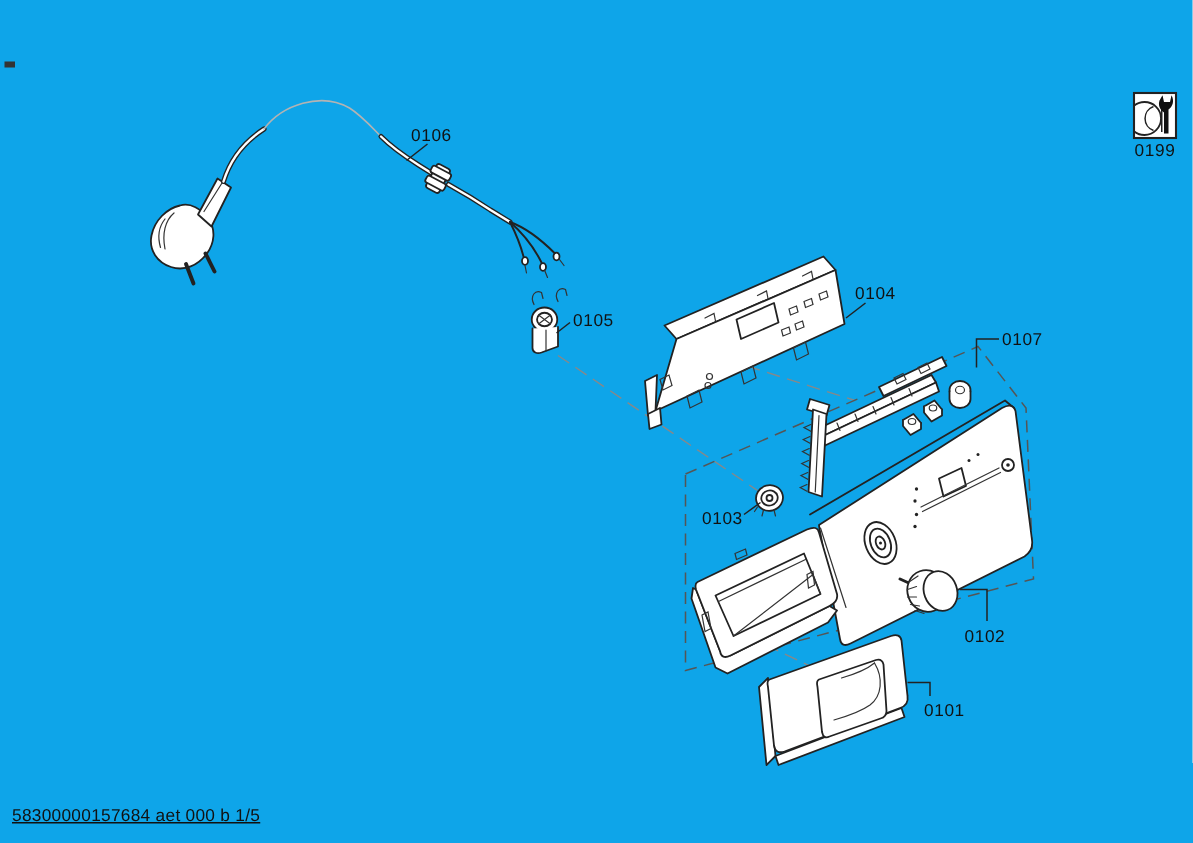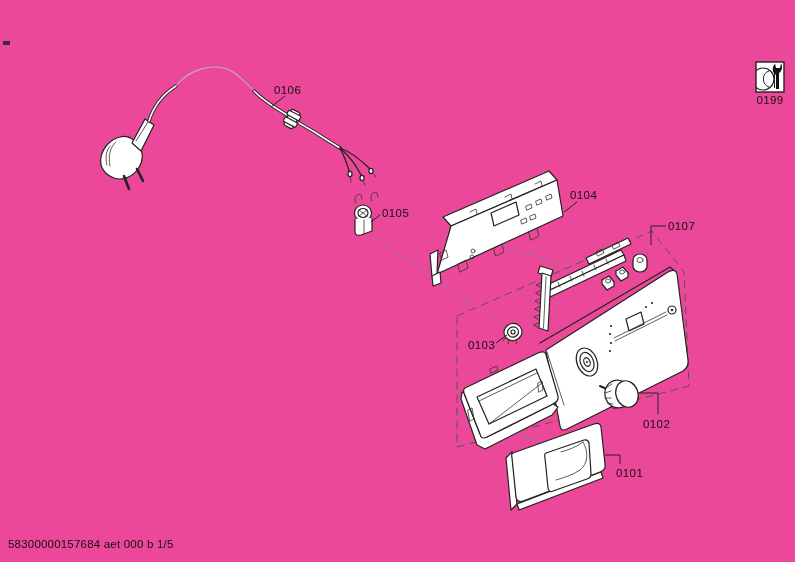--- a/index.html
+++ b/index.html
@@ -1,20 +1,20 @@
 <!DOCTYPE html>
 <html><head>
 <meta charset="utf-8">
 <style>
   html,body{margin:0;padding:0;background:#e8e8e8;}
-  .page{position:relative;width:795px;height:562px;background:#ec4899;overflow:hidden;
+  .page{position:relative;width:795px;height:562px;background:#0ea5e9;overflow:hidden;
         font-family:"Liberation Sans",sans-serif;text-align:right;}
   svg{position:absolute;left:0;top:0;}
   .lbl{font-family:"Liberation Sans",sans-serif;font-size:11.5px;fill:#111;letter-spacing:.4px;}
-  .footer{position:absolute;left:8px;top:538px;font-size:11.5px;color:#111;letter-spacing:.2px;}
+  .footer{position:absolute;left:8px;top:538px;font-size:11.5px;color:#111;letter-spacing:.2px;text-decoration:underline;}
   .ln{fill:none;stroke:#222;stroke-width:1.2;stroke-linecap:round;stroke-linejoin:round;}
   .fw{fill:#fff;stroke:#222;stroke-width:1.2;stroke-linecap:round;stroke-linejoin:round;}
   .thin{fill:none;stroke:#333;stroke-width:.8;stroke-linecap:round;}
   .leader{fill:none;stroke:#222;stroke-width:1;}
   .dashbox{fill:none;stroke:#555;stroke-width:1;stroke-dasharray:8 5;}
   .axis{fill:none;stroke:#888;stroke-width:.9;stroke-dasharray:9 5;}
   .cable-o{fill:none;stroke:#222;stroke-width:3.4;stroke-linecap:round;}
   .cable-i{fill:none;stroke:#fff;stroke-width:1.6;stroke-linecap:round;}
   .cable-f{fill:none;stroke:#b3b3b3;stroke-width:1.1;stroke-linecap:round;}
   .wire{fill:none;stroke:#222;stroke-width:1.3;stroke-linecap:round;}

